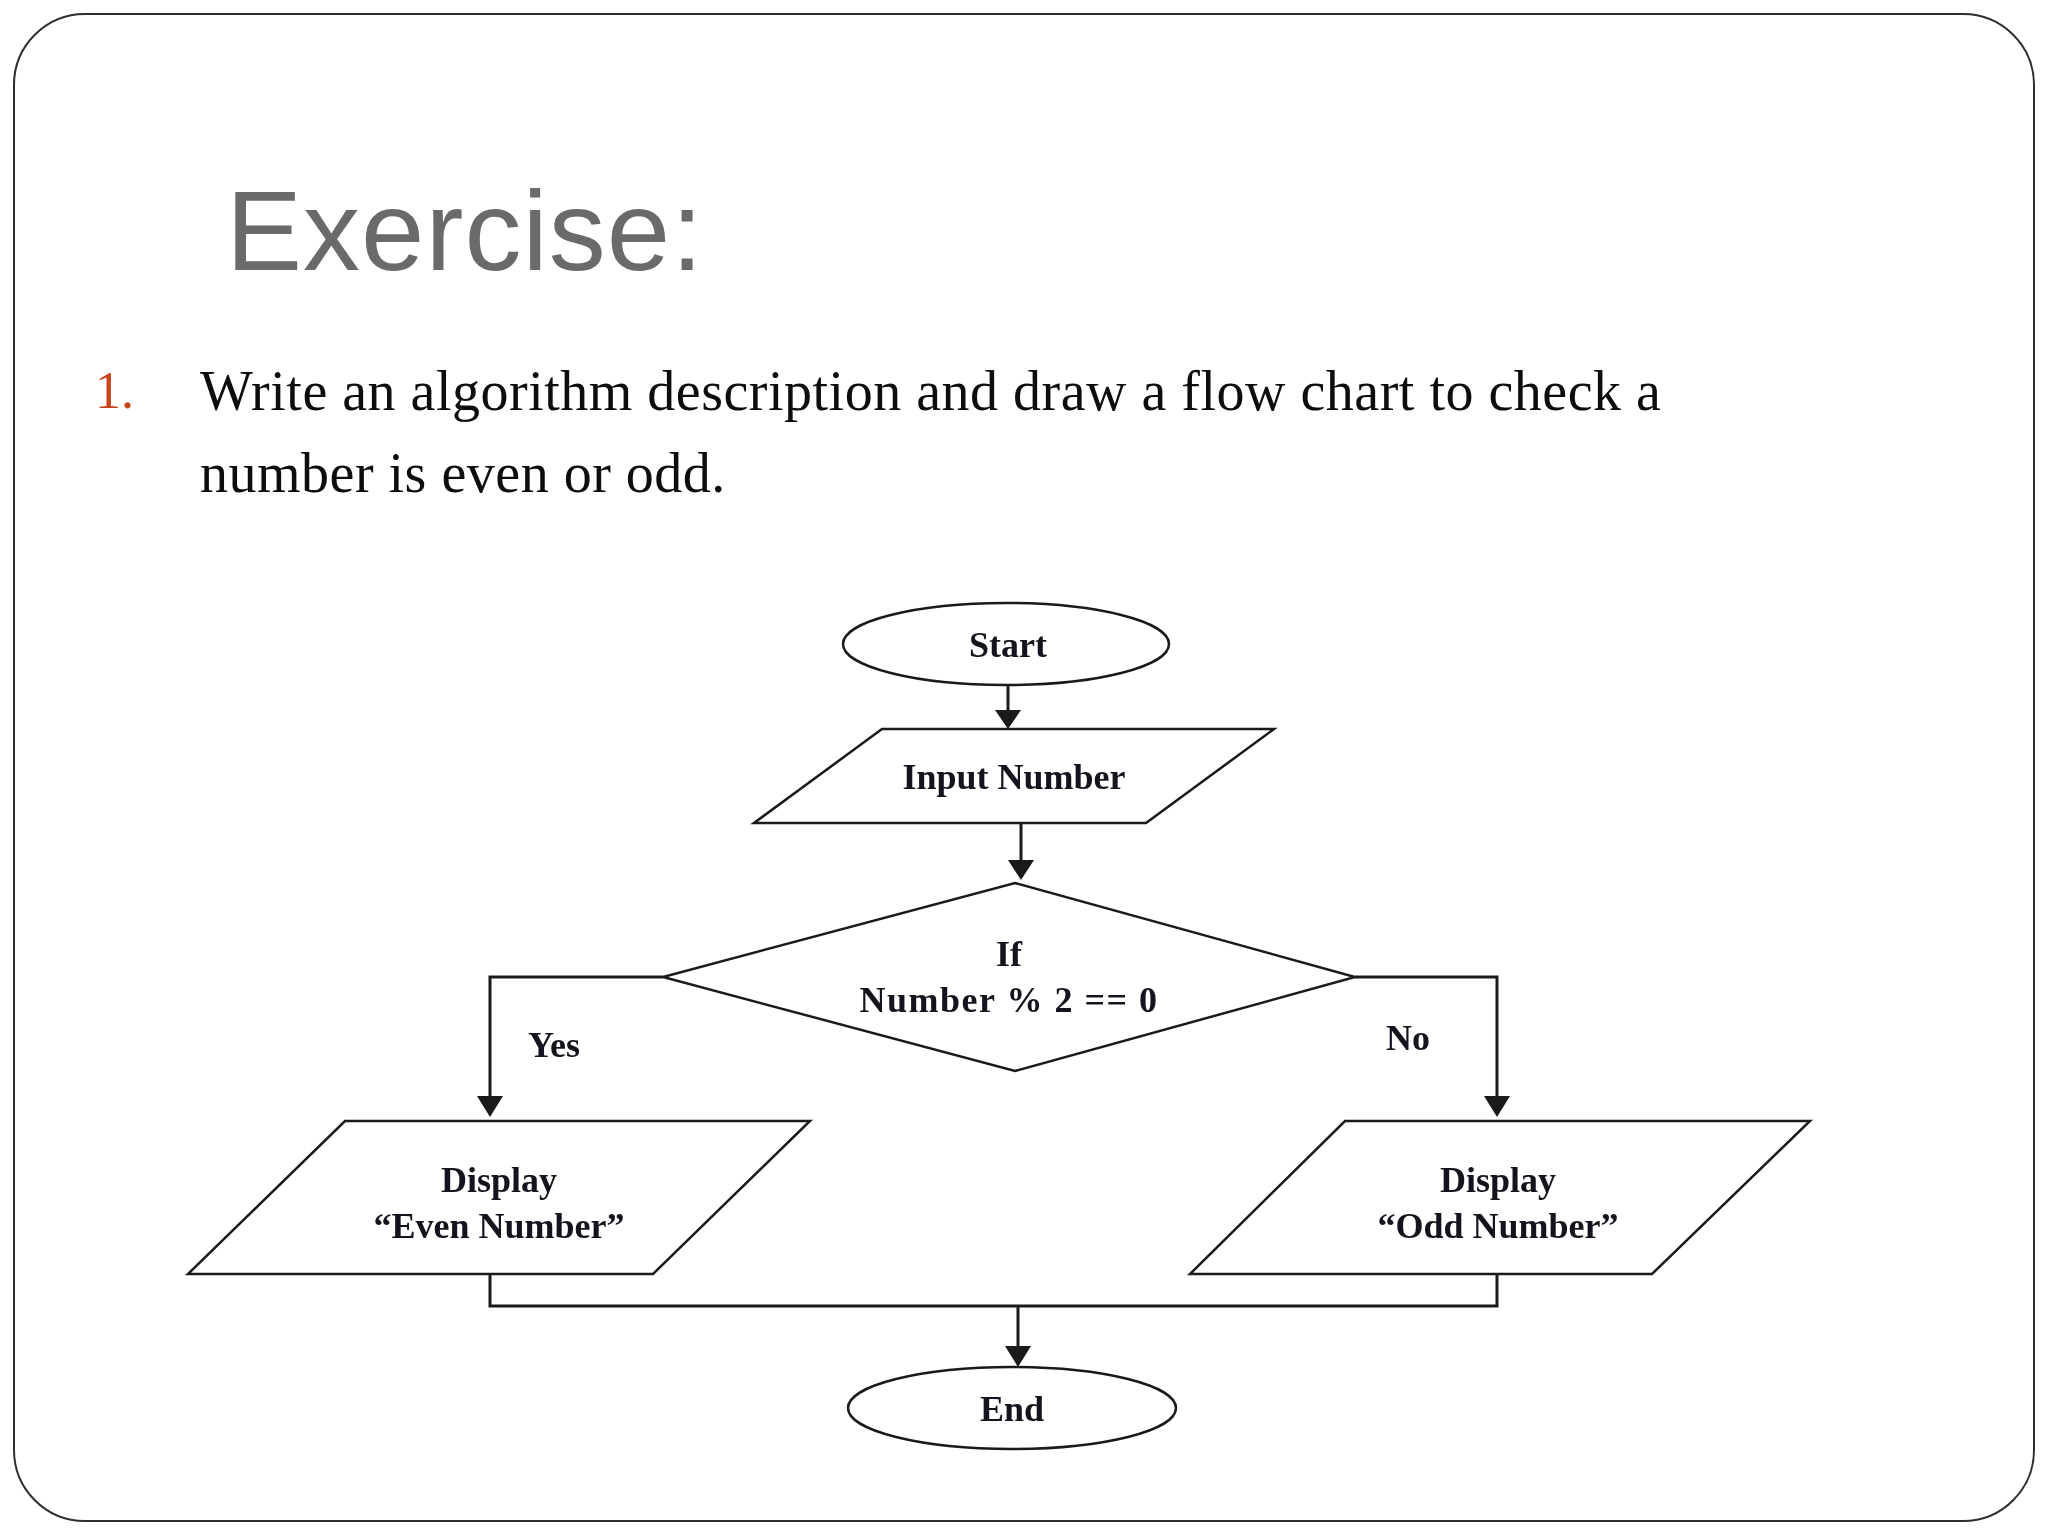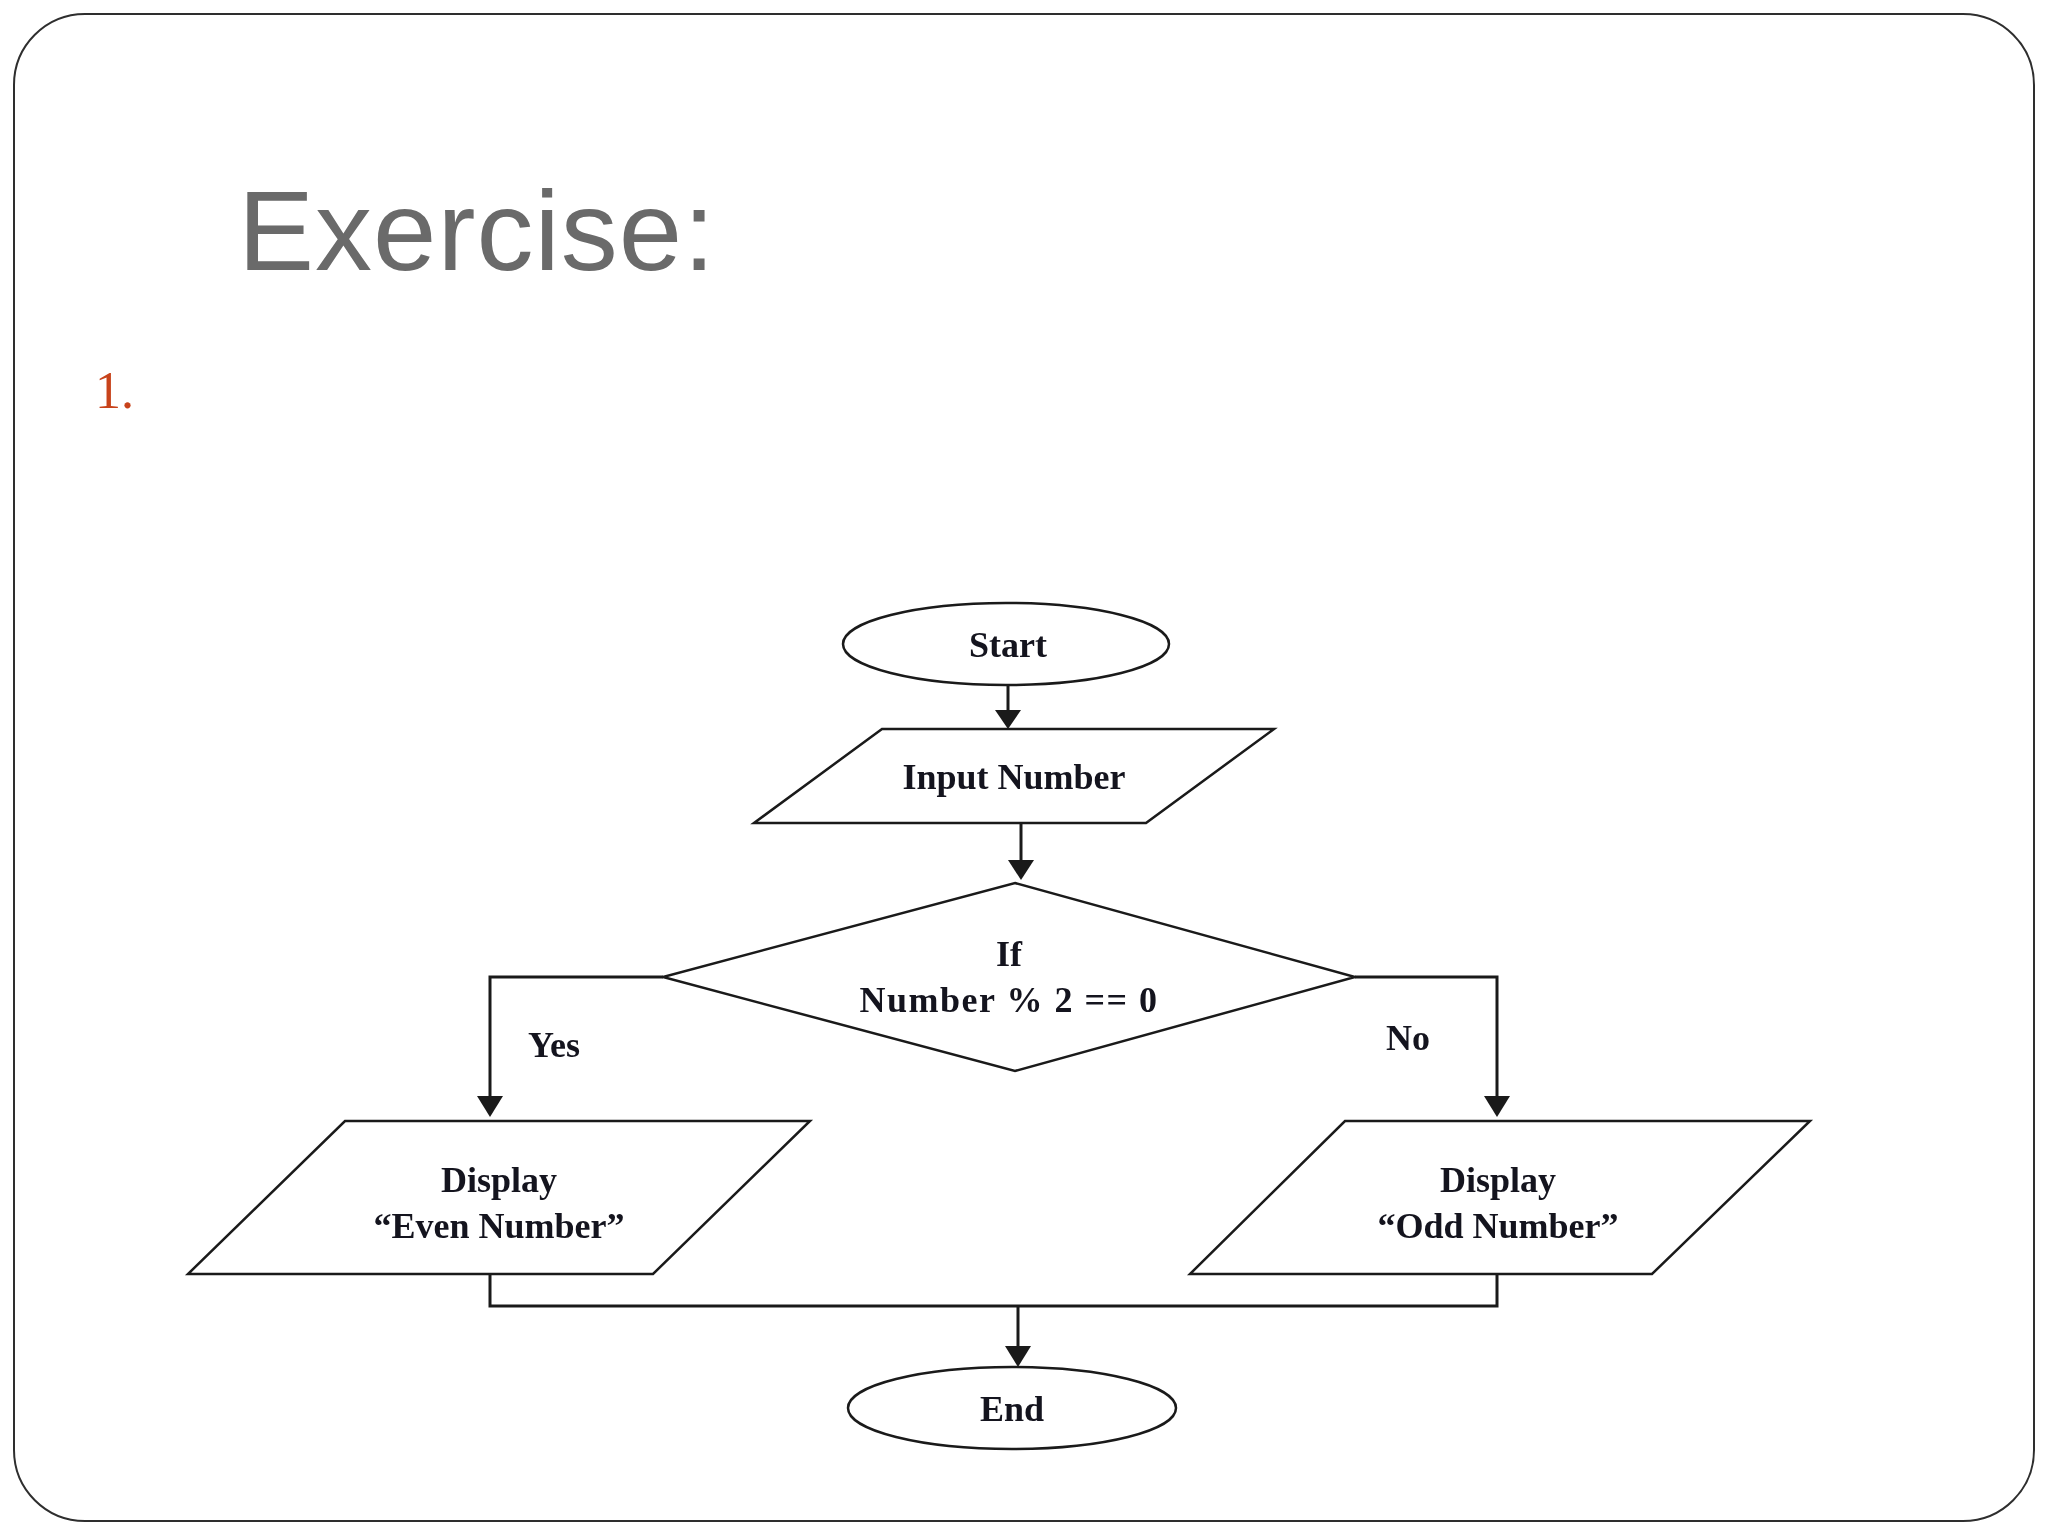--- a/index.html
+++ b/index.html
@@ -12,21 +12,21 @@
   }
   .slide-border {
     position:absolute;
     left:13px; top:13px; right:13px; bottom:14px;
     border:2px solid #2e2e2e;
     border-radius:72px;
     background:#ffffff;
   }
   .title {
     position:absolute;
-    left:238px; top:168px;
+    left:226px; top:168px;
     font-family:"Liberation Sans", sans-serif;
     font-weight:400;
     font-size:114px;
     line-height:1.1;
     color:#6a6a6a;
     letter-spacing:1px;
   }
   .exercise {
     position:absolute;
     left:95px; top:350px;
@@ -61,20 +61,24 @@
 </style>
 </head>
 <body>
 
 <div class="slide-border"></div>
 
 <h1 class="title">Exercise:</h1>
 
 <div class="exercise">
   <span class="num">1.</span>
+  <div class="lines">
+    <div>Write an algorithm description and draw a flow chart to check a</div>
+    <div>number is even or odd.</div>
+  </div>
 </div>
 
 <svg class="flowchart" width="2048" height="1536" viewBox="0 0 2048 1536" xmlns="http://www.w3.org/2000/svg">
 
   <ellipse class="fc-shape" cx="1006" cy="644" rx="163" ry="41" stroke-width="3"></ellipse>
   <text class="fc-text" x="1008" y="657">Start</text>
 
   <g>
     <line class="fc-line" x1="1008" y1="686" x2="1008" y2="712"></line>
     <polygon class="fc-head" points="995,710 1021,710 1008,729"></polygon>

